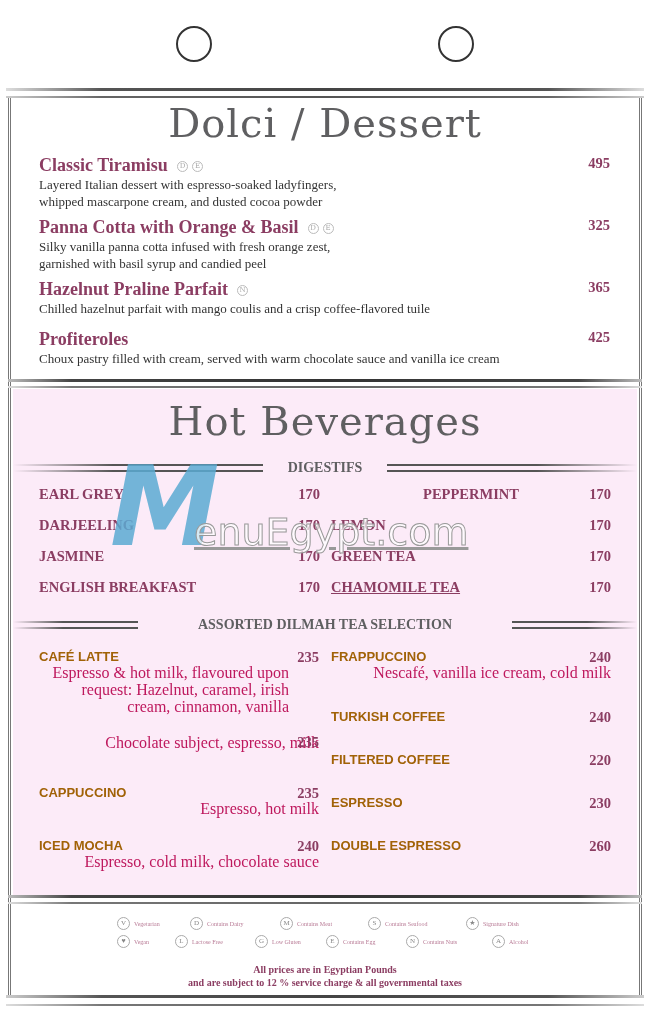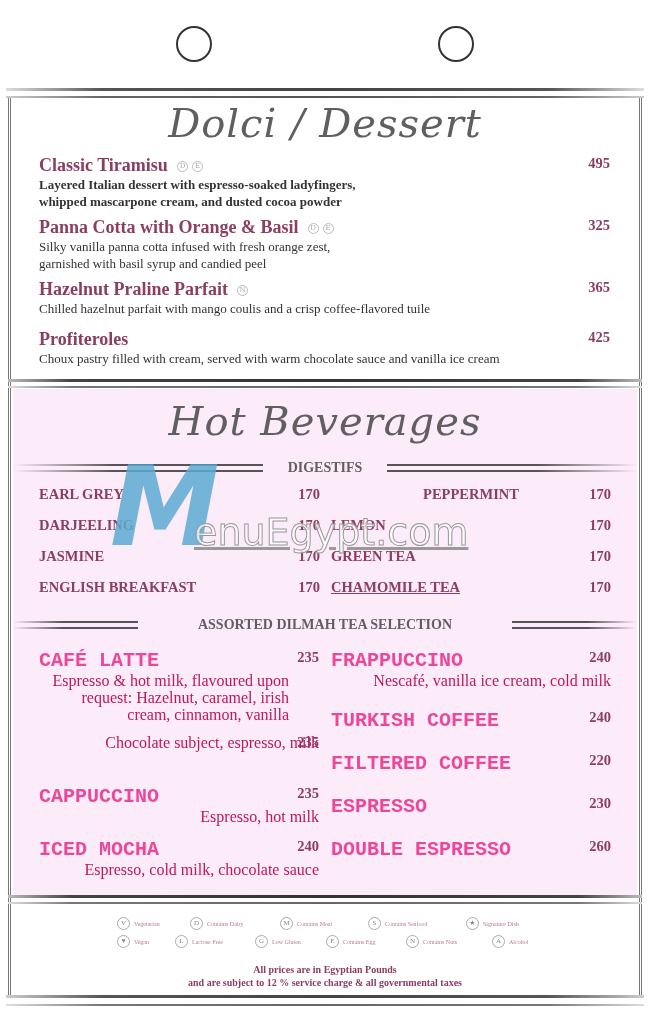--- a/index.html
+++ b/index.html
@@ -16,21 +16,21 @@
     background: linear-gradient(to right, #ccc, #666 15%, #555 50%, #666 85%, #ccc); }
 
   .frame { position: absolute; left: 8px; right: 8px; top: 98px; bottom: 12px;
     border-left: 3px double #777; border-right: 3px double #777; }
   .bottomline { position: absolute; left: 6px; right: 6px; bottom: 12px; height: 3px;
     background: linear-gradient(to right, #ccc, #555 15%, #444 50%, #555 85%, #ccc); }
   .bottomline2 { position: absolute; left: 6px; right: 6px; bottom: 4px; height: 2px;
     background: linear-gradient(to right, #ddd, #777 15%, #666 50%, #777 85%, #ddd); }
 
   .script-title { position: absolute; left: 0; right: 0; text-align: center;
-    font-family: "DejaVu Serif", serif; font-style: italic; color: #5f5f61;
+    font-family: "DejaVu Serif", serif; color: #5f5f61;
     font-size: 40px; letter-spacing: 1px; }
   .dessert-title { top: 100px; }
 
   .item { position: absolute; left: 39px; right: 40px; }
   .item .name { font-family: "Liberation Serif", serif; font-weight: bold; color: #8b3d62; font-size: 18px; }
   .item .price { position: absolute; right: 0; top: 0; font-family: "Liberation Serif", serif; font-weight: bold; color: #8b3d62; font-size: 14.5px; }
   .item .desc { font-family: "Liberation Serif", serif; color: #333; font-size: 13px; line-height: 17px; }
   .allergen { display: inline-block; width: 11px; height: 11px; border: 1px solid #bbb; border-radius: 50%; margin-left: 4px; vertical-align: middle; font-size: 7px; color: #aaa; text-align: center; line-height: 9px; font-weight: normal; }
 
   .divider-block { position: absolute; left: 8px; right: 8px; height: 12px; }
@@ -43,21 +43,21 @@
 
   .subhead { position: absolute; left: 13px; right: 13px; height: 20px; }
   .subhead .lbl { position: absolute; left: 0; right: 0; text-align: center; font-family: "Liberation Serif", serif; font-weight: bold; color: #5f5f61; font-size: 14px; top: 0; }
   .subhead .rule { position: absolute; height: 2px; background: linear-gradient(to right, #fcebf8, #555 40%, #555); }
   .subhead .rule.r { background: linear-gradient(to left, #fcebf8, #555 40%, #555); }
 
   .tea { position: absolute; font-family: "Liberation Serif", serif; font-weight: bold; color: #8b3d62; font-size: 14.5px; }
   .tea .p { position: absolute; right: 0; top: 0; }
 
   .bev { position: absolute; }
-  .bev .name { font-family: Liberation Mono, monospace; font-weight: bold; color: #ec4899; font-size: 20px; }
+  .bev .name { font-family: Liberation Sans, sans-serif; font-weight: bold; color: #a16207; font-size: 13px; }
   .bev .p { position: absolute; right: 0; top: 0; font-family: "Liberation Serif", serif; font-weight: bold; color: #8b3d62; font-size: 14.5px; }
   .bev .desc { font-family: "Liberation Serif", serif; color: #be185d; font-size: 16px; line-height: 17px; text-align: right; }
 
   .watermark { position: absolute; left: 110px; top: 452px; width: 460px; height: 110px; pointer-events: none; }
   .wm-m { position: absolute; left: 0; top: 0; font-family: "DejaVu Sans", sans-serif; font-size: 110px; font-weight: bold; color: rgba(90,170,210,0.85); line-height: 110px; font-style: italic; }
   .wm-text { position: absolute; left: 84px; top: 58px; font-family: "DejaVu Sans", sans-serif; font-size: 38px; color: rgba(255,255,255,0.7); text-decoration: underline; -webkit-text-stroke: 1px #999; }
 
   .legend { position: absolute; left: 100px; right: 100px; font-family: "Liberation Serif", serif; font-size: 6px; color: #b87a95; }
   .legend .li { position: absolute; display: flex; align-items: center; }
   .legend .ic { width: 13px; height: 13px; border: 1px solid #aaa; border-radius: 50%; margin-right: 4px; font-size: 7px; color: #888; text-align: center; line-height: 11px; }
@@ -72,21 +72,21 @@
 <div class="topline"></div>
 <div class="topline2"></div>
 <div class="frame"></div>
 
 <div class="script-title dessert-title">Dolci / Dessert</div>
 
 <div class="item" style="top:155px;">
   <span class="name">Classic Tiramisu</span>
   <span class="allergen">D</span><span class="allergen">E</span>
   <span class="price">495</span>
-  <div class="desc" style="width:320px;font-weight:bold;">Layered Italian dessert with espresso-soaked ladyfingers, whipped mascarpone cream, and dusted cocoa powder</div>
+  <div class="desc" style="width:320px;">Layered Italian dessert with espresso-soaked ladyfingers, whipped mascarpone cream, and dusted cocoa powder</div>
 </div>
 
 <div class="item" style="top:217px;">
   <span class="name">Panna Cotta with Orange &amp; Basil</span>
   <span class="allergen">D</span><span class="allergen">E</span>
   <span class="price">325</span>
   <div class="desc" style="width:320px;">Silky vanilla panna cotta infused with fresh orange zest, garnished with basil syrup and candied peel</div>
 </div>
 
 <div class="item" style="top:279px;">

